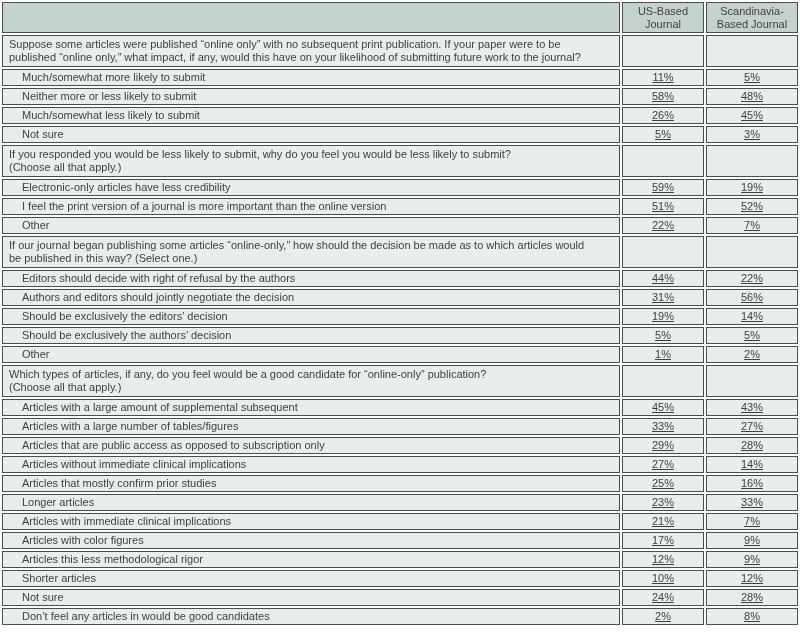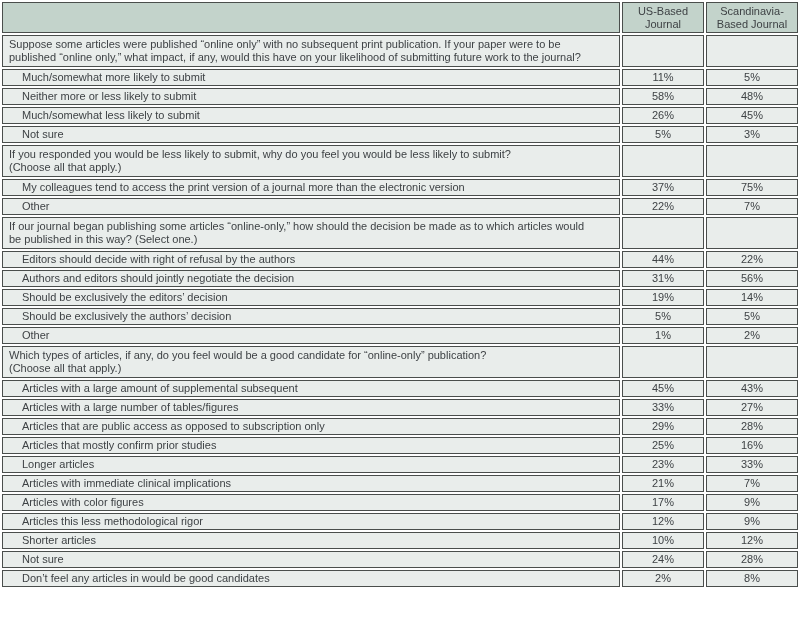--- a/index.html
+++ b/index.html
@@ -42,20 +42,21 @@
   td.a {
     padding: 1px 4px 1px 19px;
     line-height: 13px;
     white-space: nowrap;
     height: 17px;
   }
   td.pct {
     text-align: center;
     padding: 1px 6px;
     line-height: 13px;
+    text-decoration: underline;
   }
   col.c1 { width: 618px; }
   col.c2 { width: 82px; }
   col.c3 { width: 92px; }
 </style>
 </head>
 <body>
 
 <table>
   <colgroup>
@@ -97,23 +98,28 @@
         <td class="pct">5%</td>
         <td class="pct">3%</td>
       </tr>
       <tr>
         <td class="q">If you responded you would be less likely to submit, why do you feel you would be less likely to submit?
 (Choose all that apply.)</td>
         <td class="pct"></td>
         <td class="pct"></td>
       </tr>
       <tr>
-        <td class="a">My colleagues tend to access the print version of a journal more than the electronic version</td>
-        <td class="pct">37%</td>
-        <td class="pct">75%</td>
+        <td class="a">Electronic-only articles have less credibility</td>
+        <td class="pct">59%</td>
+        <td class="pct">19%</td>
+      </tr>
+      <tr>
+        <td class="a">I feel the print version of a journal is more important than the online version</td>
+        <td class="pct">51%</td>
+        <td class="pct">52%</td>
       </tr>
       <tr>
         <td class="a">Other</td>
         <td class="pct">22%</td>
         <td class="pct">7%</td>
       </tr>
       <tr>
         <td class="q">If our journal began publishing some articles “online-only,” how should the decision be made as to which articles would
 be published in this way? (Select one.)</td>
         <td class="pct"></td>
@@ -157,20 +163,25 @@
       </tr>
       <tr>
         <td class="a">Articles with a large number of tables/figures</td>
         <td class="pct">33%</td>
         <td class="pct">27%</td>
       </tr>
       <tr>
         <td class="a">Articles that are public access as opposed to subscription only</td>
         <td class="pct">29%</td>
         <td class="pct">28%</td>
+      </tr>
+      <tr>
+        <td class="a">Articles without immediate clinical implications</td>
+        <td class="pct">27%</td>
+        <td class="pct">14%</td>
       </tr>
       <tr>
         <td class="a">Articles that mostly confirm prior studies</td>
         <td class="pct">25%</td>
         <td class="pct">16%</td>
       </tr>
       <tr>
         <td class="a">Longer articles</td>
         <td class="pct">23%</td>
         <td class="pct">33%</td>

